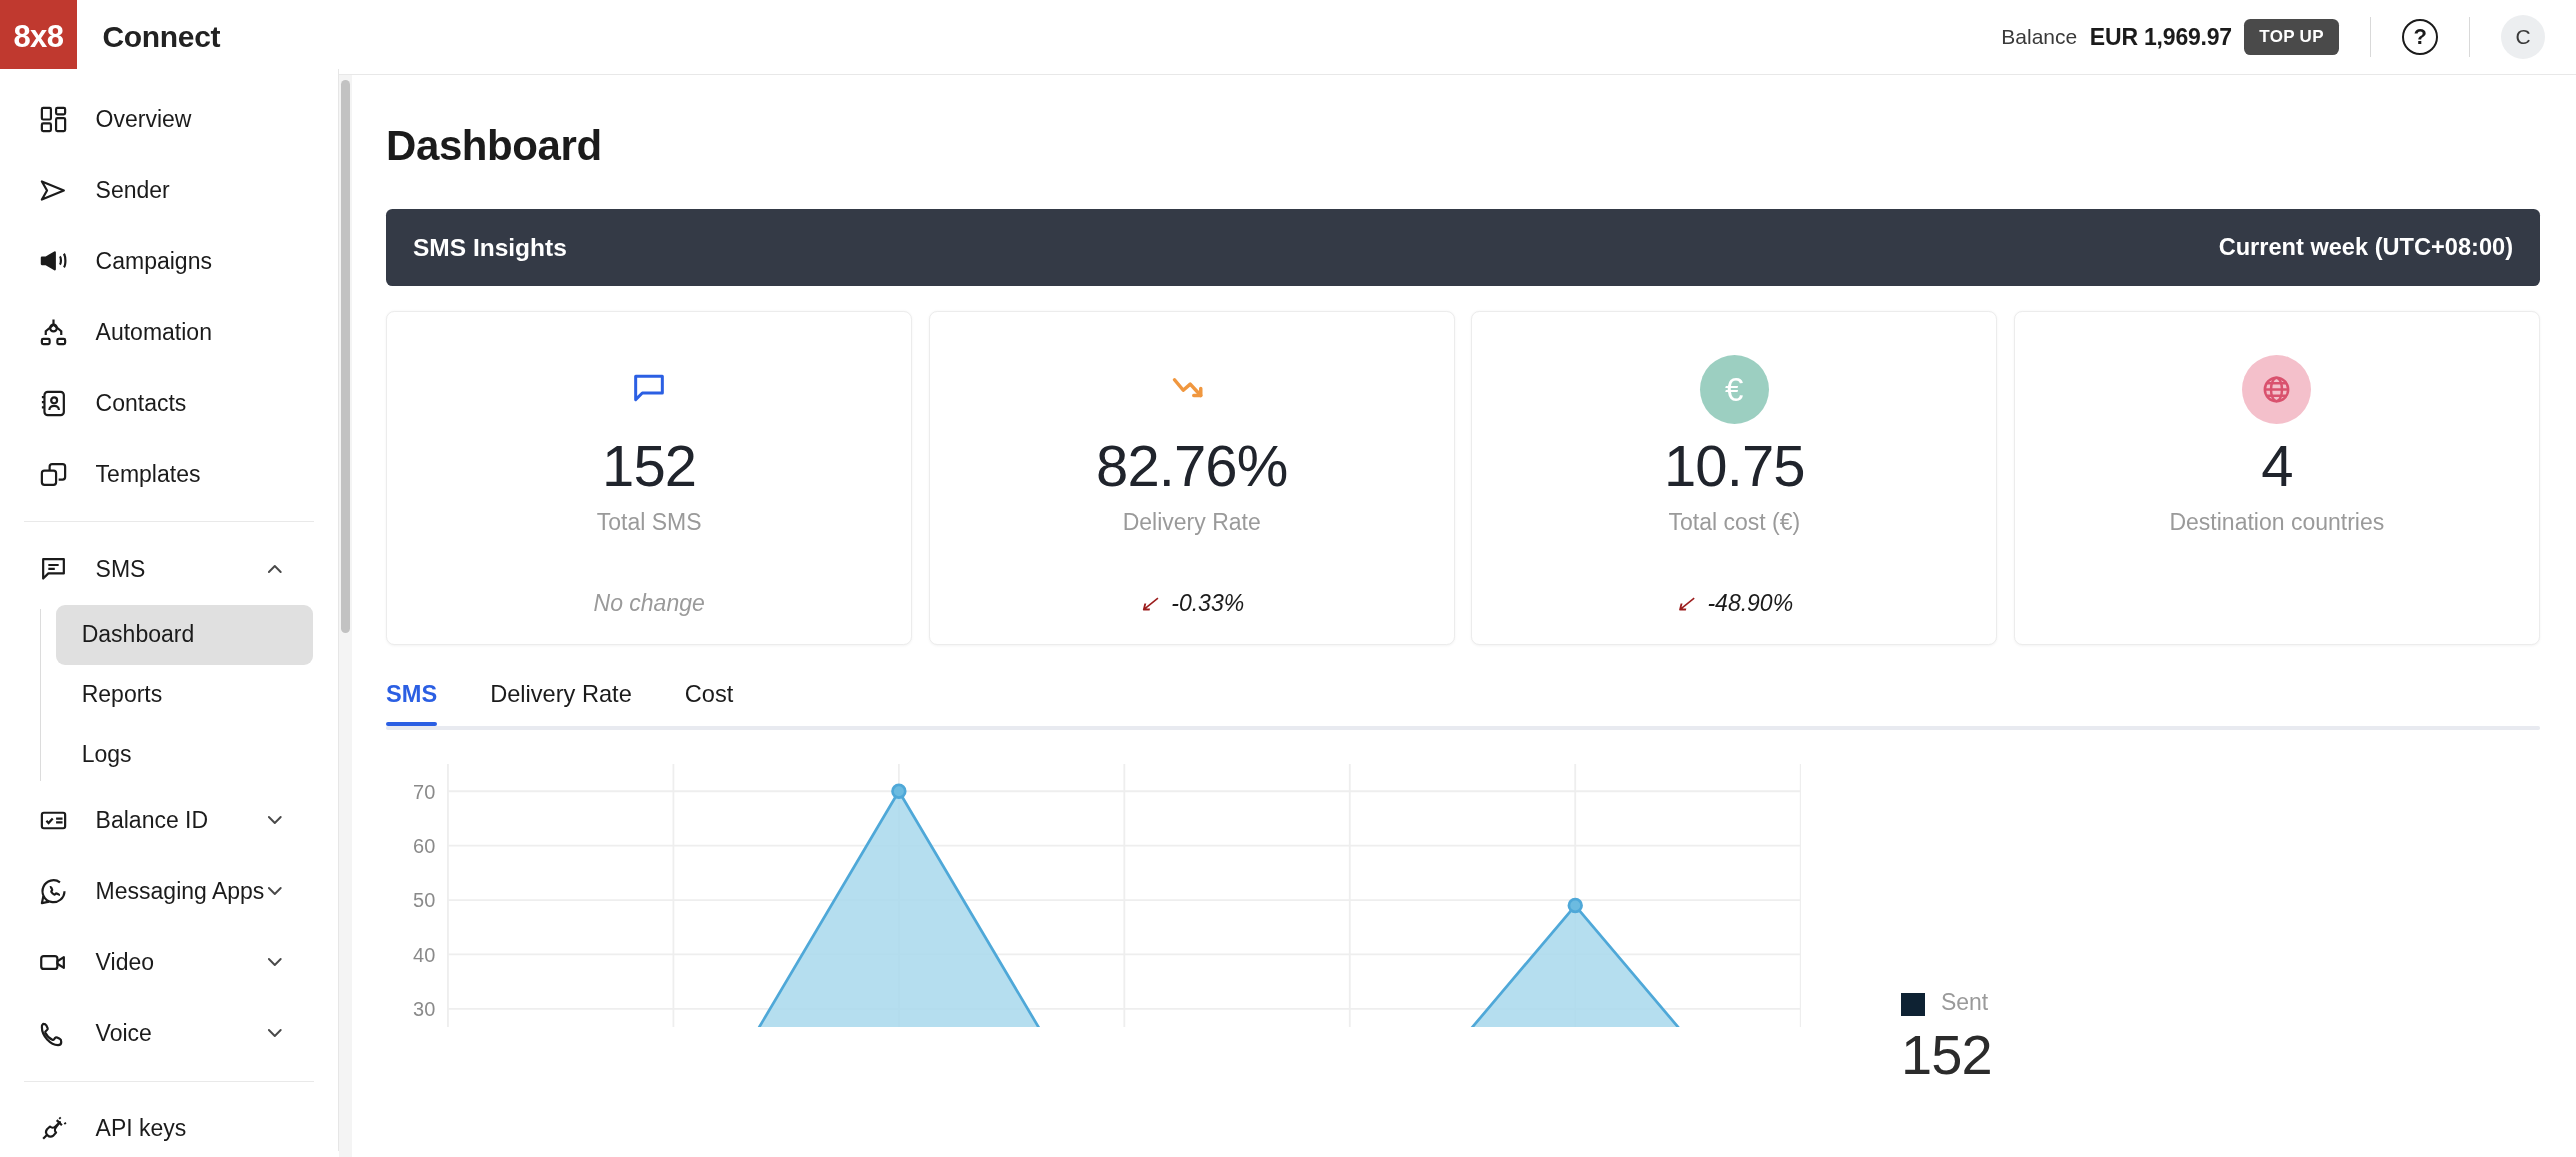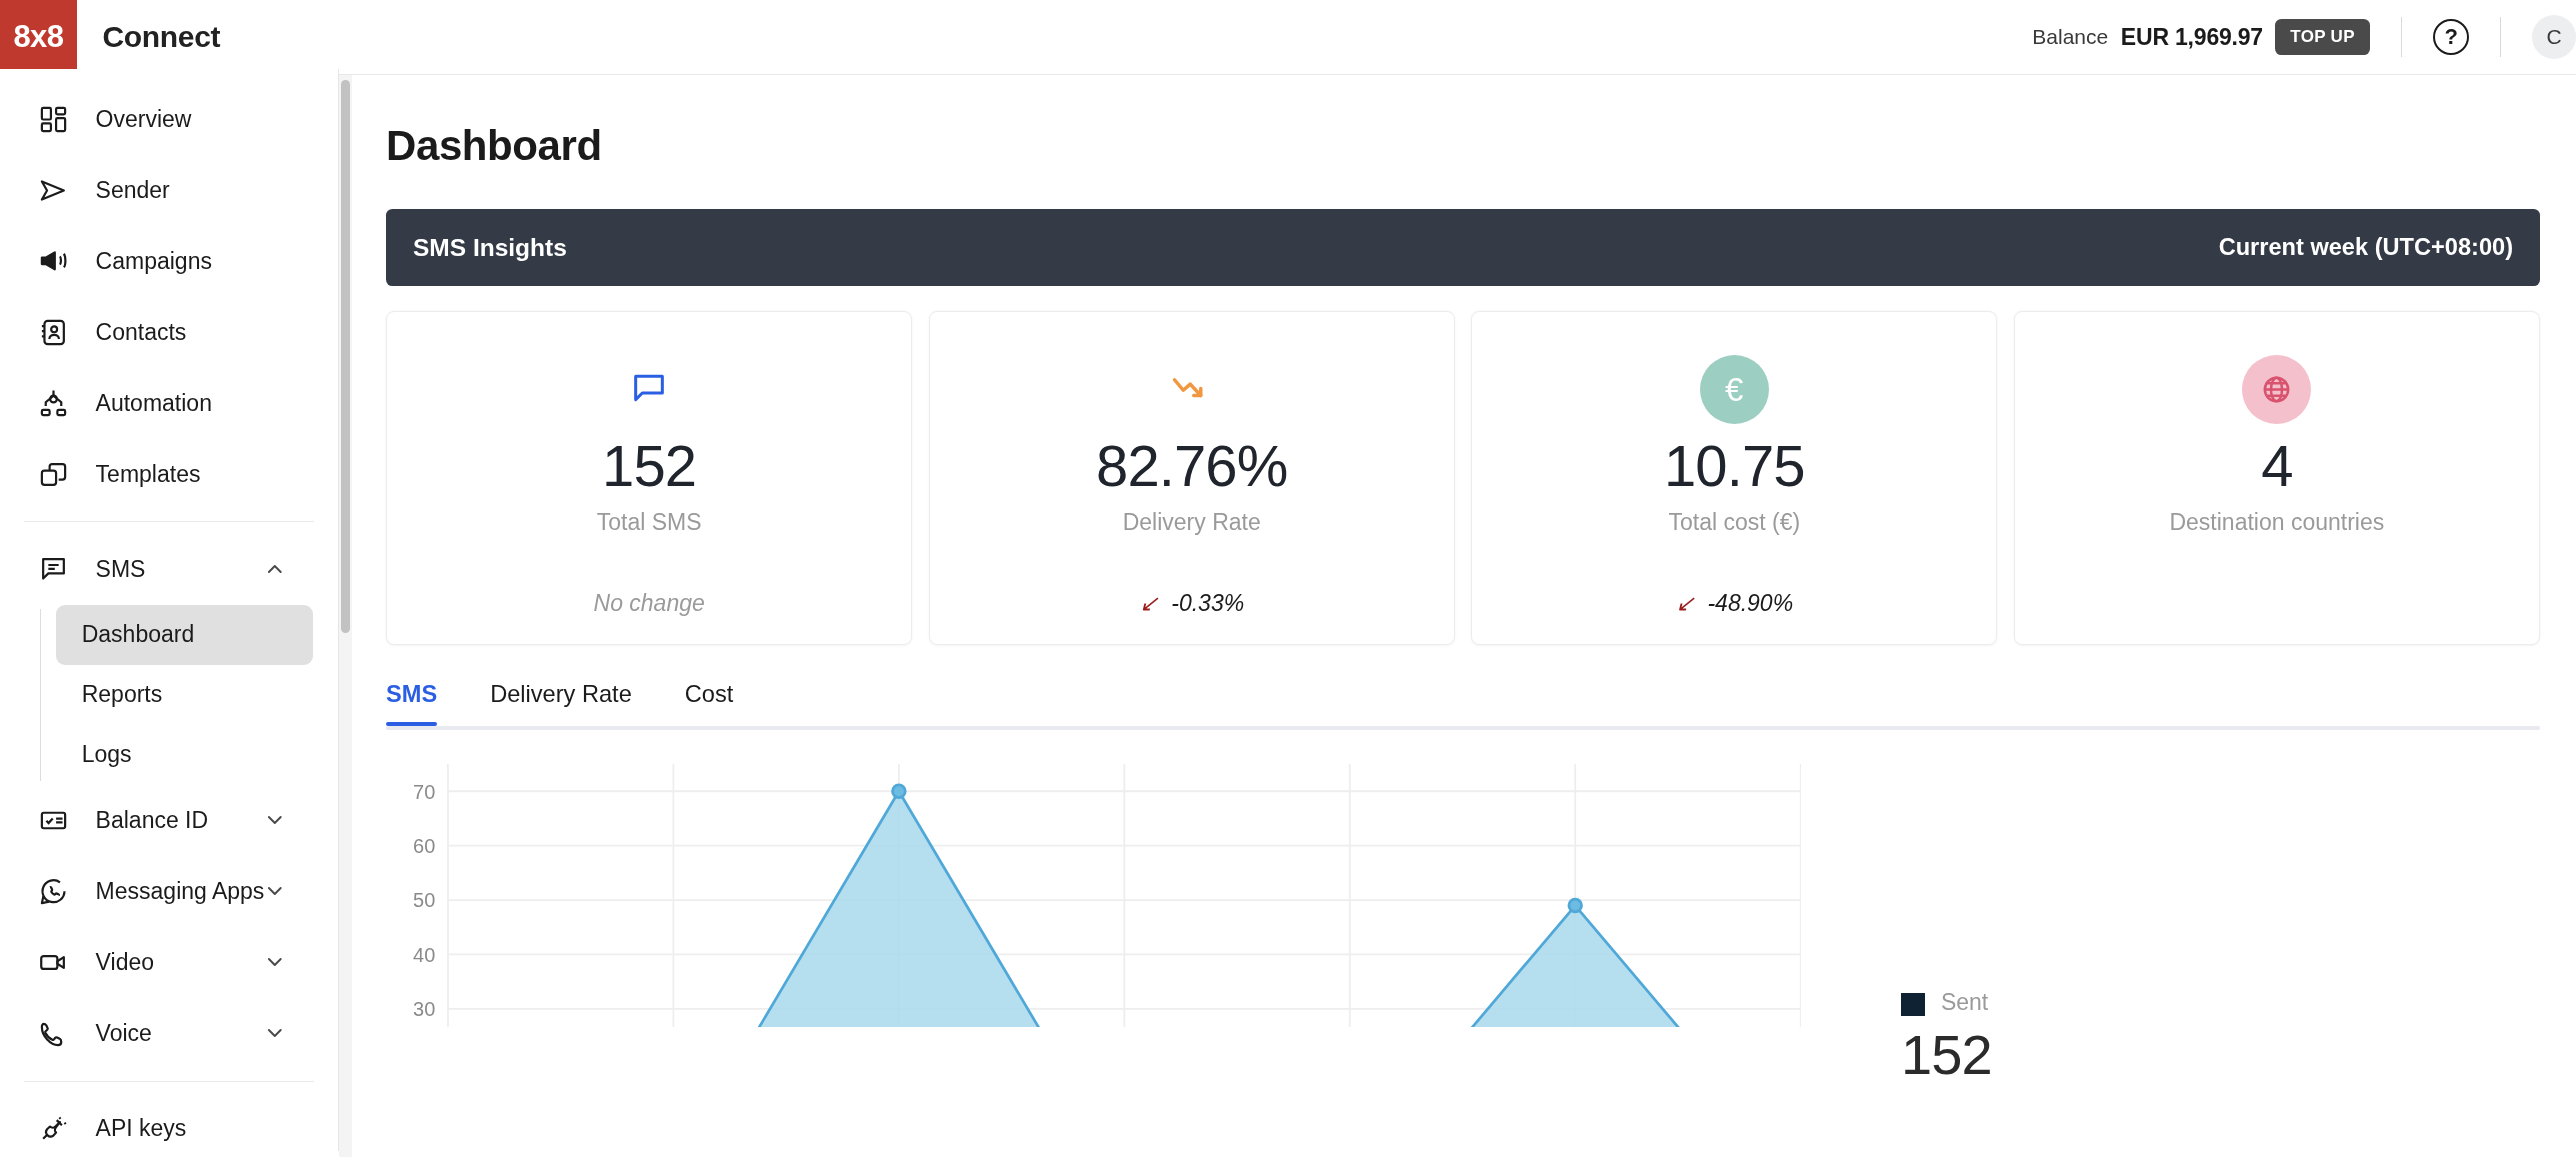--- a/index.html
+++ b/index.html
@@ -22,21 +22,21 @@
     width: 77px; height: 75px; background: #c0392f;
     display: flex; align-items: center; justify-content: center;
     color: #ffffff; font-size: 31px; font-weight: bold; letter-spacing: -0.5px;
   }
   .brand-name {
     margin-left: 25.4px; font-size: 30px; font-weight: bold; color: #222222;
     letter-spacing: -0.3px;
   }
   .topbar-right {
     margin-left: auto; display: flex; align-items: center;
-    gap: 0;
+    padding-right: 31px; gap: 0;
   }
   .bal-label { font-size: 21px; color: #3a3a3a; margin-right: 12.7px; }
   .bal-value { font-size: 23px; font-weight: bold; color: #1b1b1b; margin-right: 12px; letter-spacing: -0.2px; }
   .topup-btn {
     background: #4a4a4a; color: #ffffff; border: none; border-radius: 6.3px;
     font-size: 17px; font-weight: bold; padding: 8.2px 15.4px; letter-spacing: 0.3px;
     font-family: "Liberation Sans", sans-serif; cursor: pointer;
   }
   .vsep { width: 0.9px; height: 40px; background: #d9d9d9; margin: 0 31px; }
   .help-icon {
@@ -233,39 +233,39 @@
           <path d="M3 9v5h3l7 4V5L6 9z" fill="currentColor"></path>
           <path d="M17 8c1 1.2 1 5 0 6.5M20 6c1.6 2 1.6 9 0 10.5"></path>
         </svg>
       </span>
       <span class="nav-label">Campaigns</span>
     </div>
 
     <div class="nav-item">
       <span class="nav-icon">
         <svg width="31" height="31" viewBox="0 0 24 24" fill="none" stroke="currentColor" stroke-width="1.7">
+          <path d="M12 2v4M12 6L6 11v3M12 6l6 5v3"></path>
+          <circle cx="12" cy="8.5" r="2.6"></circle>
+          <rect x="3" y="17" width="6" height="4" rx="1"></rect>
+            <rect x="15" y="17" width="6" height="4" rx="1"></rect>
+        </svg>
+      </span>
+      <span class="nav-label">Automation</span>
+    </div>
+
+    <div class="nav-item">
+      <span class="nav-icon">
+        <svg width="31" height="31" viewBox="0 0 24 24" fill="none" stroke="currentColor" stroke-width="1.7">
           <rect x="5" y="3" width="15" height="18" rx="2.5"></rect>
           <circle cx="12.5" cy="9.5" r="2.3"></circle>
           <path d="M8.8 17c0-2 1.7-3.2 3.7-3.2s3.7 1.2 3.7 3.2"></path>
           <path d="M3 7h2M3 11h2M3 15h2"></path>
         </svg>
       </span>
       <span class="nav-label">Contacts</span>
-    </div>
-
-    <div class="nav-item">
-      <span class="nav-icon">
-        <svg width="31" height="31" viewBox="0 0 24 24" fill="none" stroke="currentColor" stroke-width="1.7">
-          <path d="M12 2v4M12 6L6 11v3M12 6l6 5v3"></path>
-          <circle cx="12" cy="8.5" r="2.6"></circle>
-          <rect x="3" y="17" width="6" height="4" rx="1"></rect>
-            <rect x="15" y="17" width="6" height="4" rx="1"></rect>
-        </svg>
-      </span>
-      <span class="nav-label">Automation</span>
     </div>
 
     <div class="nav-item">
       <span class="nav-icon">
         <svg width="31" height="31" viewBox="0 0 24 24" fill="none" stroke="currentColor" stroke-width="1.7">
           <rect x="3" y="9" width="11" height="11" rx="2"></rect>
           <path d="M9 9V6a2 2 0 012-2h8a2 2 0 012 2v8a2 2 0 01-2 2h-3"></path>
         </svg>
       </span>
       <span class="nav-label">Templates</span>

